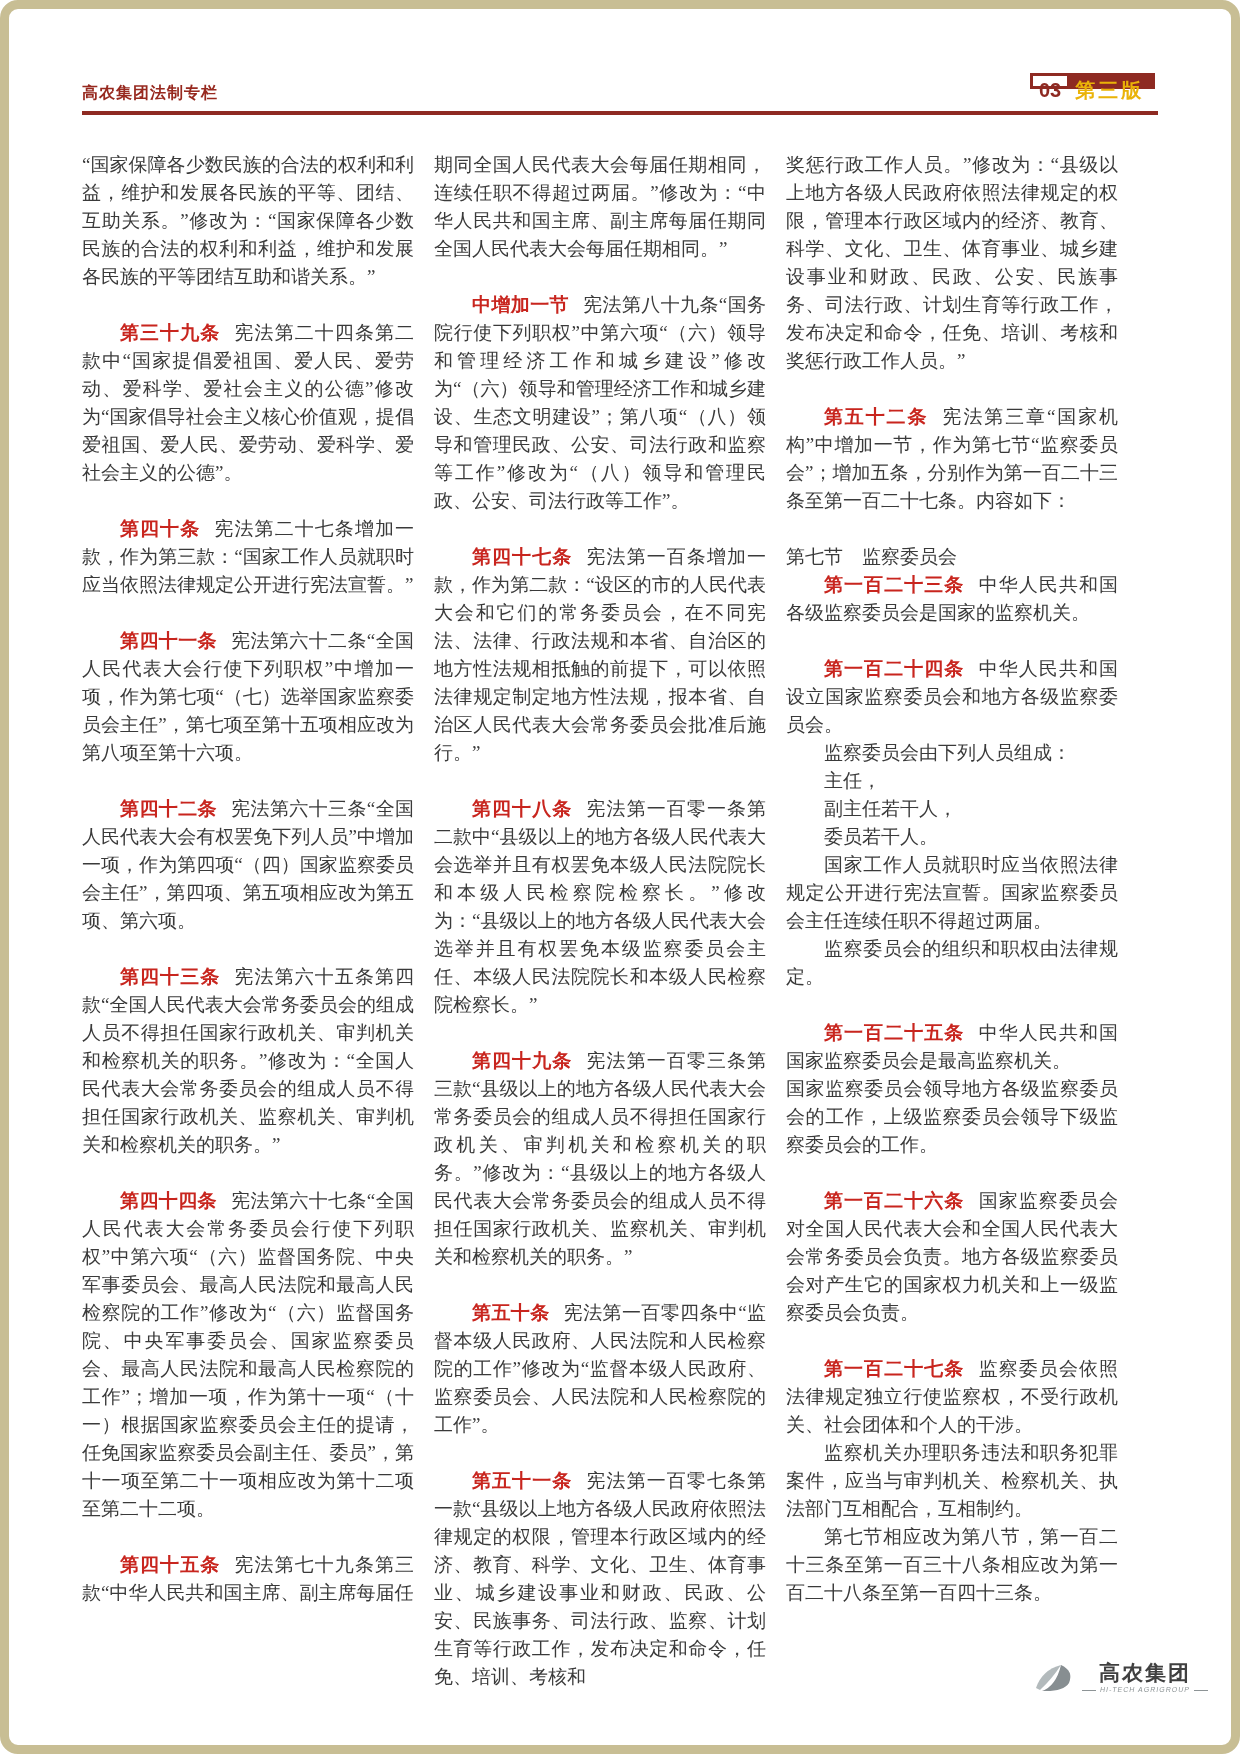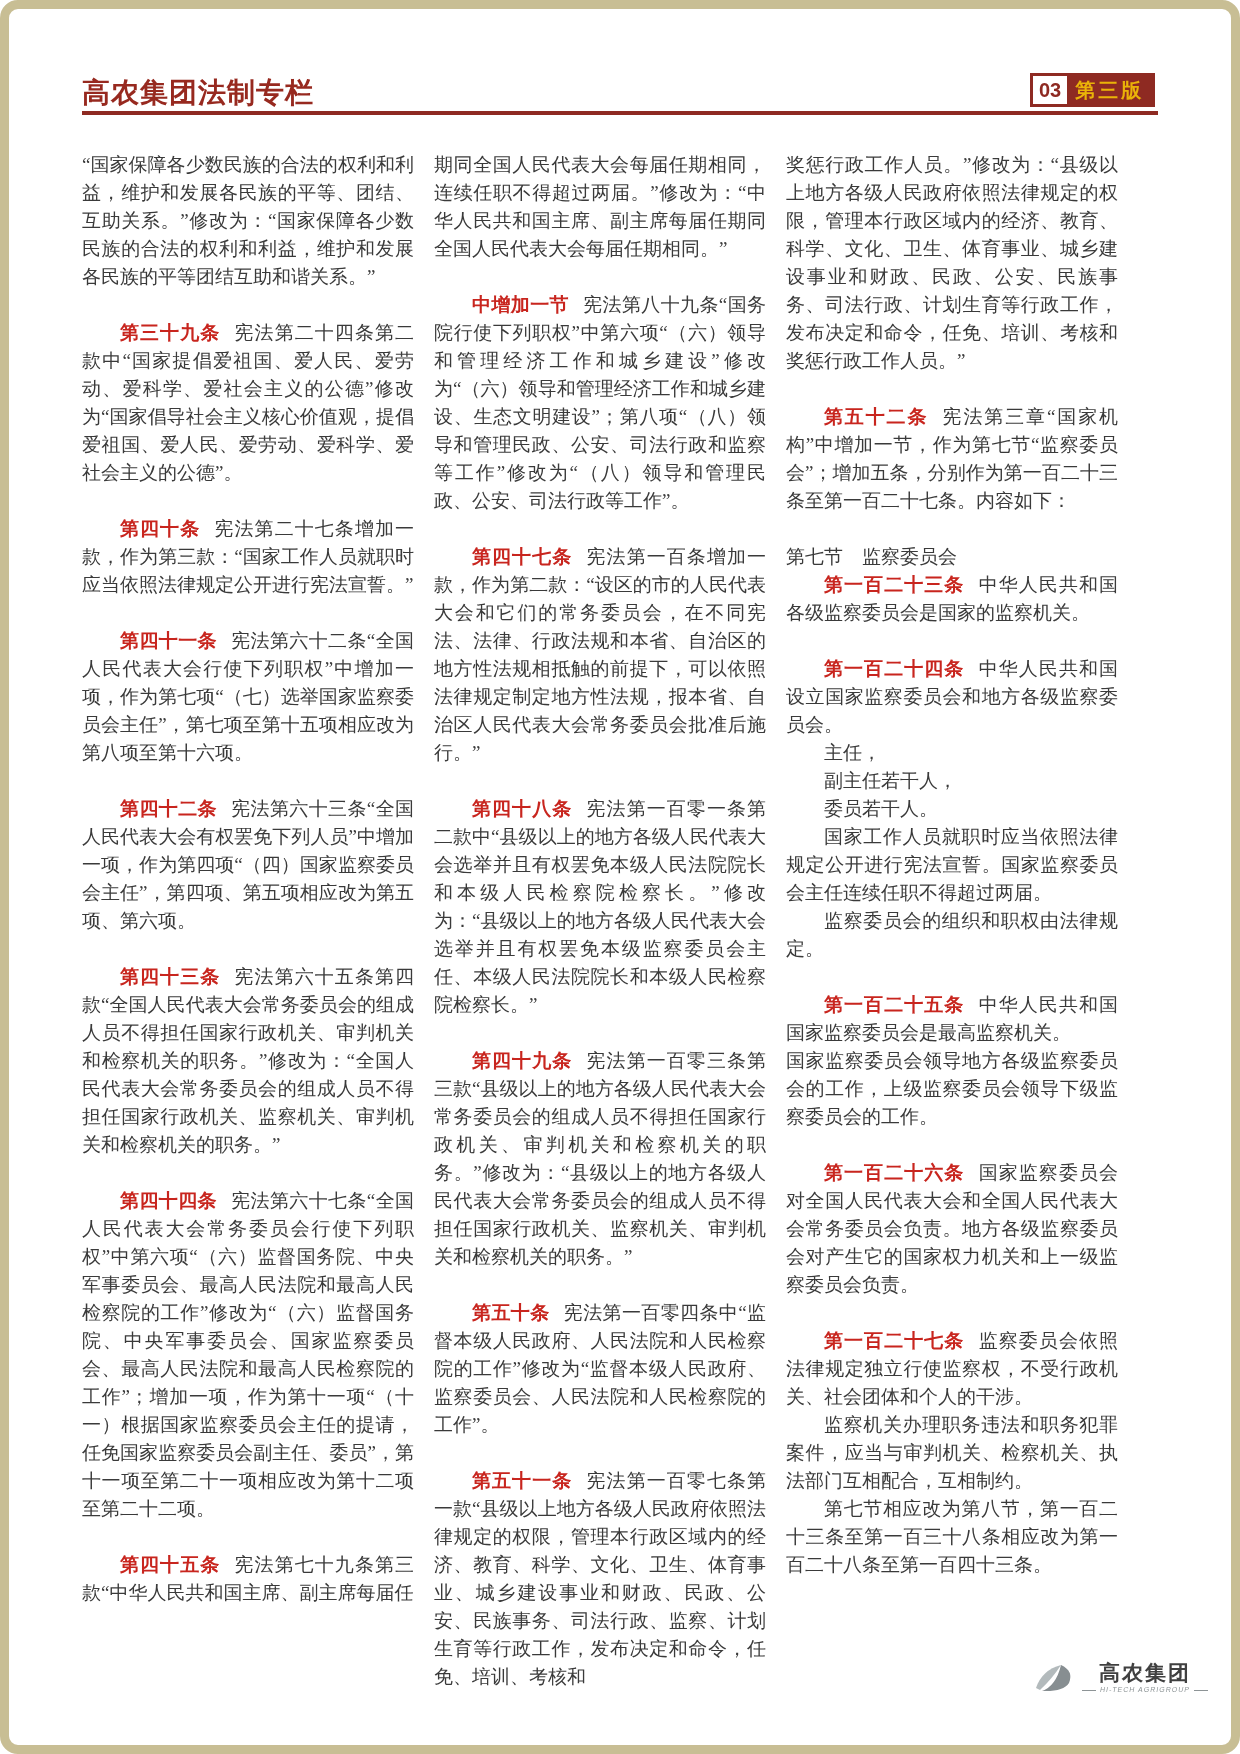--- a/index.html
+++ b/index.html
@@ -9,31 +9,31 @@
     background:#ffffff;
     border:9px solid #c8be94;
     border-radius:18px;
     box-sizing:border-box;
     overflow:hidden;
     font-family:"Liberation Serif","DejaVu Serif",serif;
   }
   .header-title{
     position:absolute;left:73px;top:71px;
     font-family:"Liberation Sans","DejaVu Sans",sans-serif;
-    font-weight:bold;font-size:28px;line-height:26px;
+    font-weight:bold;font-size:16px;line-height:26px;
     color:#97291f;letter-spacing:1px;
   }
   .header-rule{
     position:absolute;left:73px;top:102px;
     width:1076px;height:4px;background:#8e2a22;
   }
   .badge{
     position:absolute;left:1021px;top:64px;
     display:flex;align-items:stretch;
-    border:3px solid #8e2a22;height:34px;box-sizing:border-box;
+    border:3px solid #8e2a22;height:16px;box-sizing:border-box;
     font-family:"Liberation Sans","DejaVu Sans",sans-serif;font-weight:bold;
   }
   .badge-num{
     background:#ffffff;color:#8e2a22;
     font-size:20px;line-height:28px;padding:0 6px;
   }
   .badge-label{
     background:#8e2a22;color:#eab308;
     font-size:20px;line-height:28px;padding:0 8px;letter-spacing:3px;
   }
@@ -107,20 +107,21 @@
         <p class="para indent gap"><span class="art-num">第四十九条</span>宪法第一百零三条第三款“县级以上的地方各级人民代表大会常务委员会的组成人员不得担任国家行政机关、审判机关和检察机关的职务。”修改为：“县级以上的地方各级人民代表大会常务委员会的组成人员不得担任国家行政机关、监察机关、审判机关和检察机关的职务。”</p>
         <p class="para indent gap"><span class="art-num">第五十条</span>宪法第一百零四条中“监督本级人民政府、人民法院和人民检察院的工作”修改为“监督本级人民政府、监察委员会、人民法院和人民检察院的工作”。</p>
         <p class="para indent gap"><span class="art-num">第五十一条</span>宪法第一百零七条第一款“县级以上地方各级人民政府依照法律规定的权限，管理本行政区域内的经济、教育、科学、文化、卫生、体育事业、城乡建设事业和财政、民政、公安、民族事务、司法行政、监察、计划生育等行政工作，发布决定和命令，任免、培训、考核和</p>
       </div>
     <div class="col">
         <p class="para">奖惩行政工作人员。”修改为：“县级以上地方各级人民政府依照法律规定的权限，管理本行政区域内的经济、教育、科学、文化、卫生、体育事业、城乡建设事业和财政、民政、公安、民族事务、司法行政、计划生育等行政工作，发布决定和命令，任免、培训、考核和奖惩行政工作人员。”</p>
         <p class="para indent gap"><span class="art-num">第五十二条</span>宪法第三章“国家机构”中增加一节，作为第七节“监察委员会”；增加五条，分别作为第一百二十三条至第一百二十七条。内容如下：</p>
         <p class="para center gap">第七节　监察委员会</p>
         <p class="para indent"><span class="art-num">第一百二十三条</span>中华人民共和国各级监察委员会是国家的监察机关。</p>
         <p class="para indent gap"><span class="art-num">第一百二十四条</span>中华人民共和国设立国家监察委员会和地方各级监察委员会。</p>
+        <p class="para indent">监察委员会由下列人员组成：</p>
         <p class="para indent">主任，</p>
         <p class="para indent">副主任若干人，</p>
         <p class="para indent">委员若干人。</p>
         <p class="para indent">国家工作人员就职时应当依照法律规定公开进行宪法宣誓。国家监察委员会主任连续任职不得超过两届。</p>
         <p class="para indent">监察委员会的组织和职权由法律规定。</p>
         <p class="para indent gap"><span class="art-num">第一百二十五条</span>中华人民共和国国家监察委员会是最高监察机关。</p>
         <p class="para">国家监察委员会领导地方各级监察委员会的工作，上级监察委员会领导下级监察委员会的工作。</p>
         <p class="para indent gap"><span class="art-num">第一百二十六条</span>国家监察委员会对全国人民代表大会和全国人民代表大会常务委员会负责。地方各级监察委员会对产生它的国家权力机关和上一级监察委员会负责。</p>
         <p class="para indent gap"><span class="art-num">第一百二十七条</span>监察委员会依照法律规定独立行使监察权，不受行政机关、社会团体和个人的干涉。</p>
         <p class="para indent">监察机关办理职务违法和职务犯罪案件，应当与审判机关、检察机关、执法部门互相配合，互相制约。</p>

